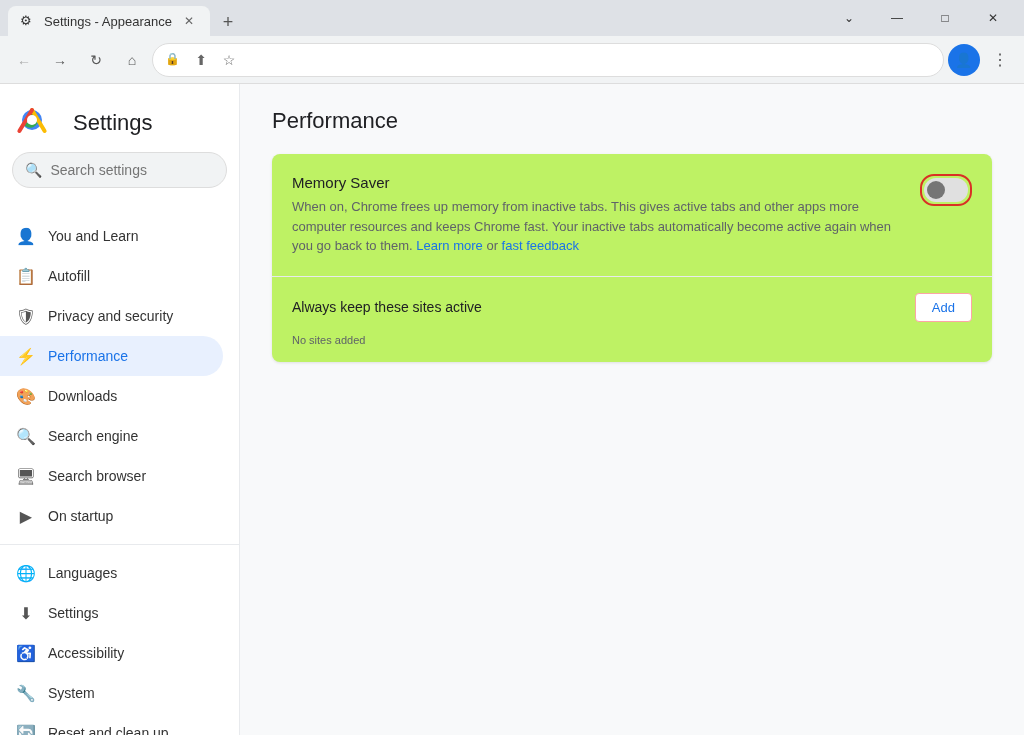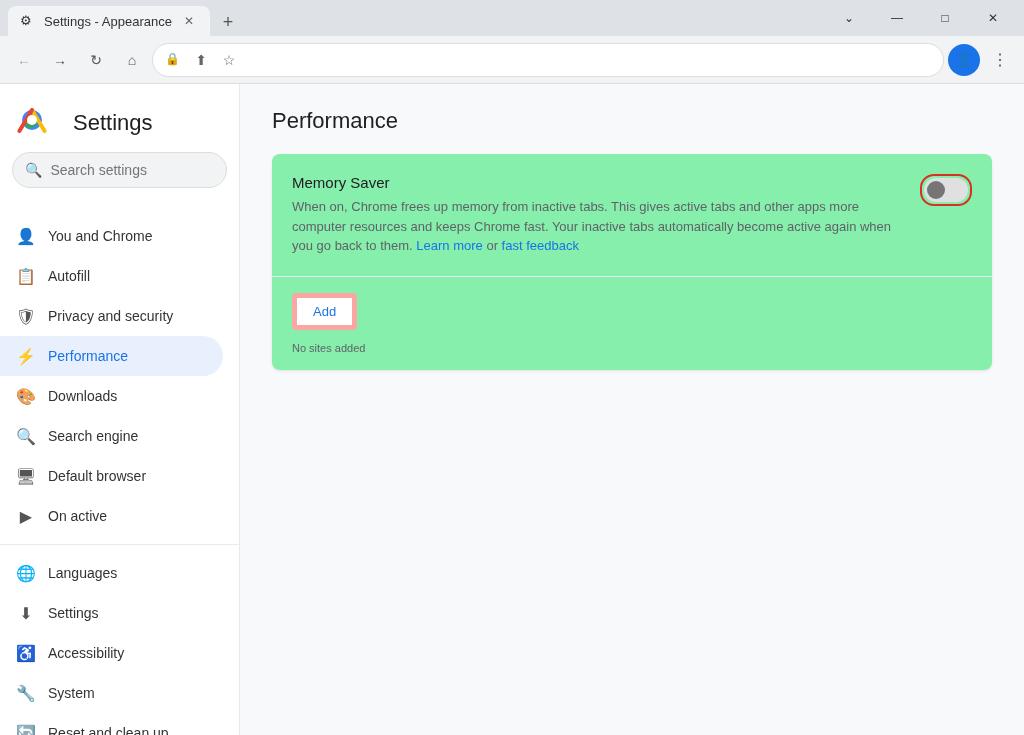--- a/index.html
+++ b/index.html
@@ -181,21 +181,21 @@
       overflow-y: auto;
       background: #f8f9fa;
     }
     .page-title {
       font-size: 22px;
       font-weight: 400;
       color: #202124;
       margin-bottom: 20px;
     }
     .card {
-      background: #86efac;
+      background: #bef264;
       border-radius: 8px;
       padding: 0;
       margin-bottom: 20px;
       box-shadow: 0 1px 3px rgba(0,0,0,0.1);
     }
     .memory-saver-section {
       padding: 20px;
     }
     .memory-saver-header {
       display: flex;
@@ -254,21 +254,21 @@
     .sites-header {
       display: flex;
       align-items: center;
       justify-content: space-between;
     }
     .sites-label {
       font-size: 14px;
       color: #202124;
     }
     .add-btn {
-      border: 5px solid #fca5a5;
+      border: 1px solid #fca5a5;
       border-radius: 4px;
       padding: 6px 16px;
       font-size: 13px;
       color: #1a73e8;
       cursor: pointer;
       background: white;
       font-weight: 500;
     }
     .no-sites {
       font-size: 11px;
@@ -383,21 +383,21 @@
 
     <div style="padding: 0 12px 8px;">
       <div class="search-bar">
         <span style="color:#555; font-size:14px;">🔍</span>
         <input type="text" placeholder="Search settings" style="">
       </div>
     </div>
 
     <div class="sidebar-item">
       <span class="sidebar-icon">👤</span>
-      <span class="sidebar-label">You and Chrome</span>
+      <span class="sidebar-label">You and Learn</span>
     </div>
     <div class="sidebar-item">
       <span class="sidebar-icon">📋</span>
       <span class="sidebar-label">Autofill</span>
     </div>
     <div class="sidebar-item">
       <span class="sidebar-icon">🛡</span>
       <span class="sidebar-label">Privacy and security</span>
     </div>
     <div class="sidebar-item active">
@@ -407,25 +407,25 @@
     <div class="sidebar-item">
       <span class="sidebar-icon">🎨</span>
       <span class="sidebar-label">Downloads</span>
     </div>
     <div class="sidebar-item">
       <span class="sidebar-icon">🔍</span>
       <span class="sidebar-label">Search engine</span>
     </div>
     <div class="sidebar-item">
       <span class="sidebar-icon">🖥</span>
-      <span class="sidebar-label">Default browser</span>
+      <span class="sidebar-label">Search browser</span>
     </div>
     <div class="sidebar-item">
       <span class="sidebar-icon">▶</span>
-      <span class="sidebar-label">On active</span>
+      <span class="sidebar-label">On startup</span>
     </div>
 
     <div class="sidebar-divider"></div>
 
     <div class="sidebar-item">
       <span class="sidebar-icon">🌐</span>
       <span class="sidebar-label">Languages</span>
     </div>
     <div class="sidebar-item">
       <span class="sidebar-icon">⬇</span>
@@ -464,20 +464,21 @@
           <div class="toggle-wrapper">
             <div class="toggle">
               <div class="toggle-thumb"></div>
             </div>
           </div>
         </div>
       </div>
 
       <div class="sites-section">
         <div class="sites-header">
+          <span class="sites-label">Always keep these sites active</span>
           <button class="add-btn">Add</button>
         </div>
         <div class="no-sites">No sites added</div>
       </div>
     </div>
   </div>
 
 </div>
 
 </body></html>

